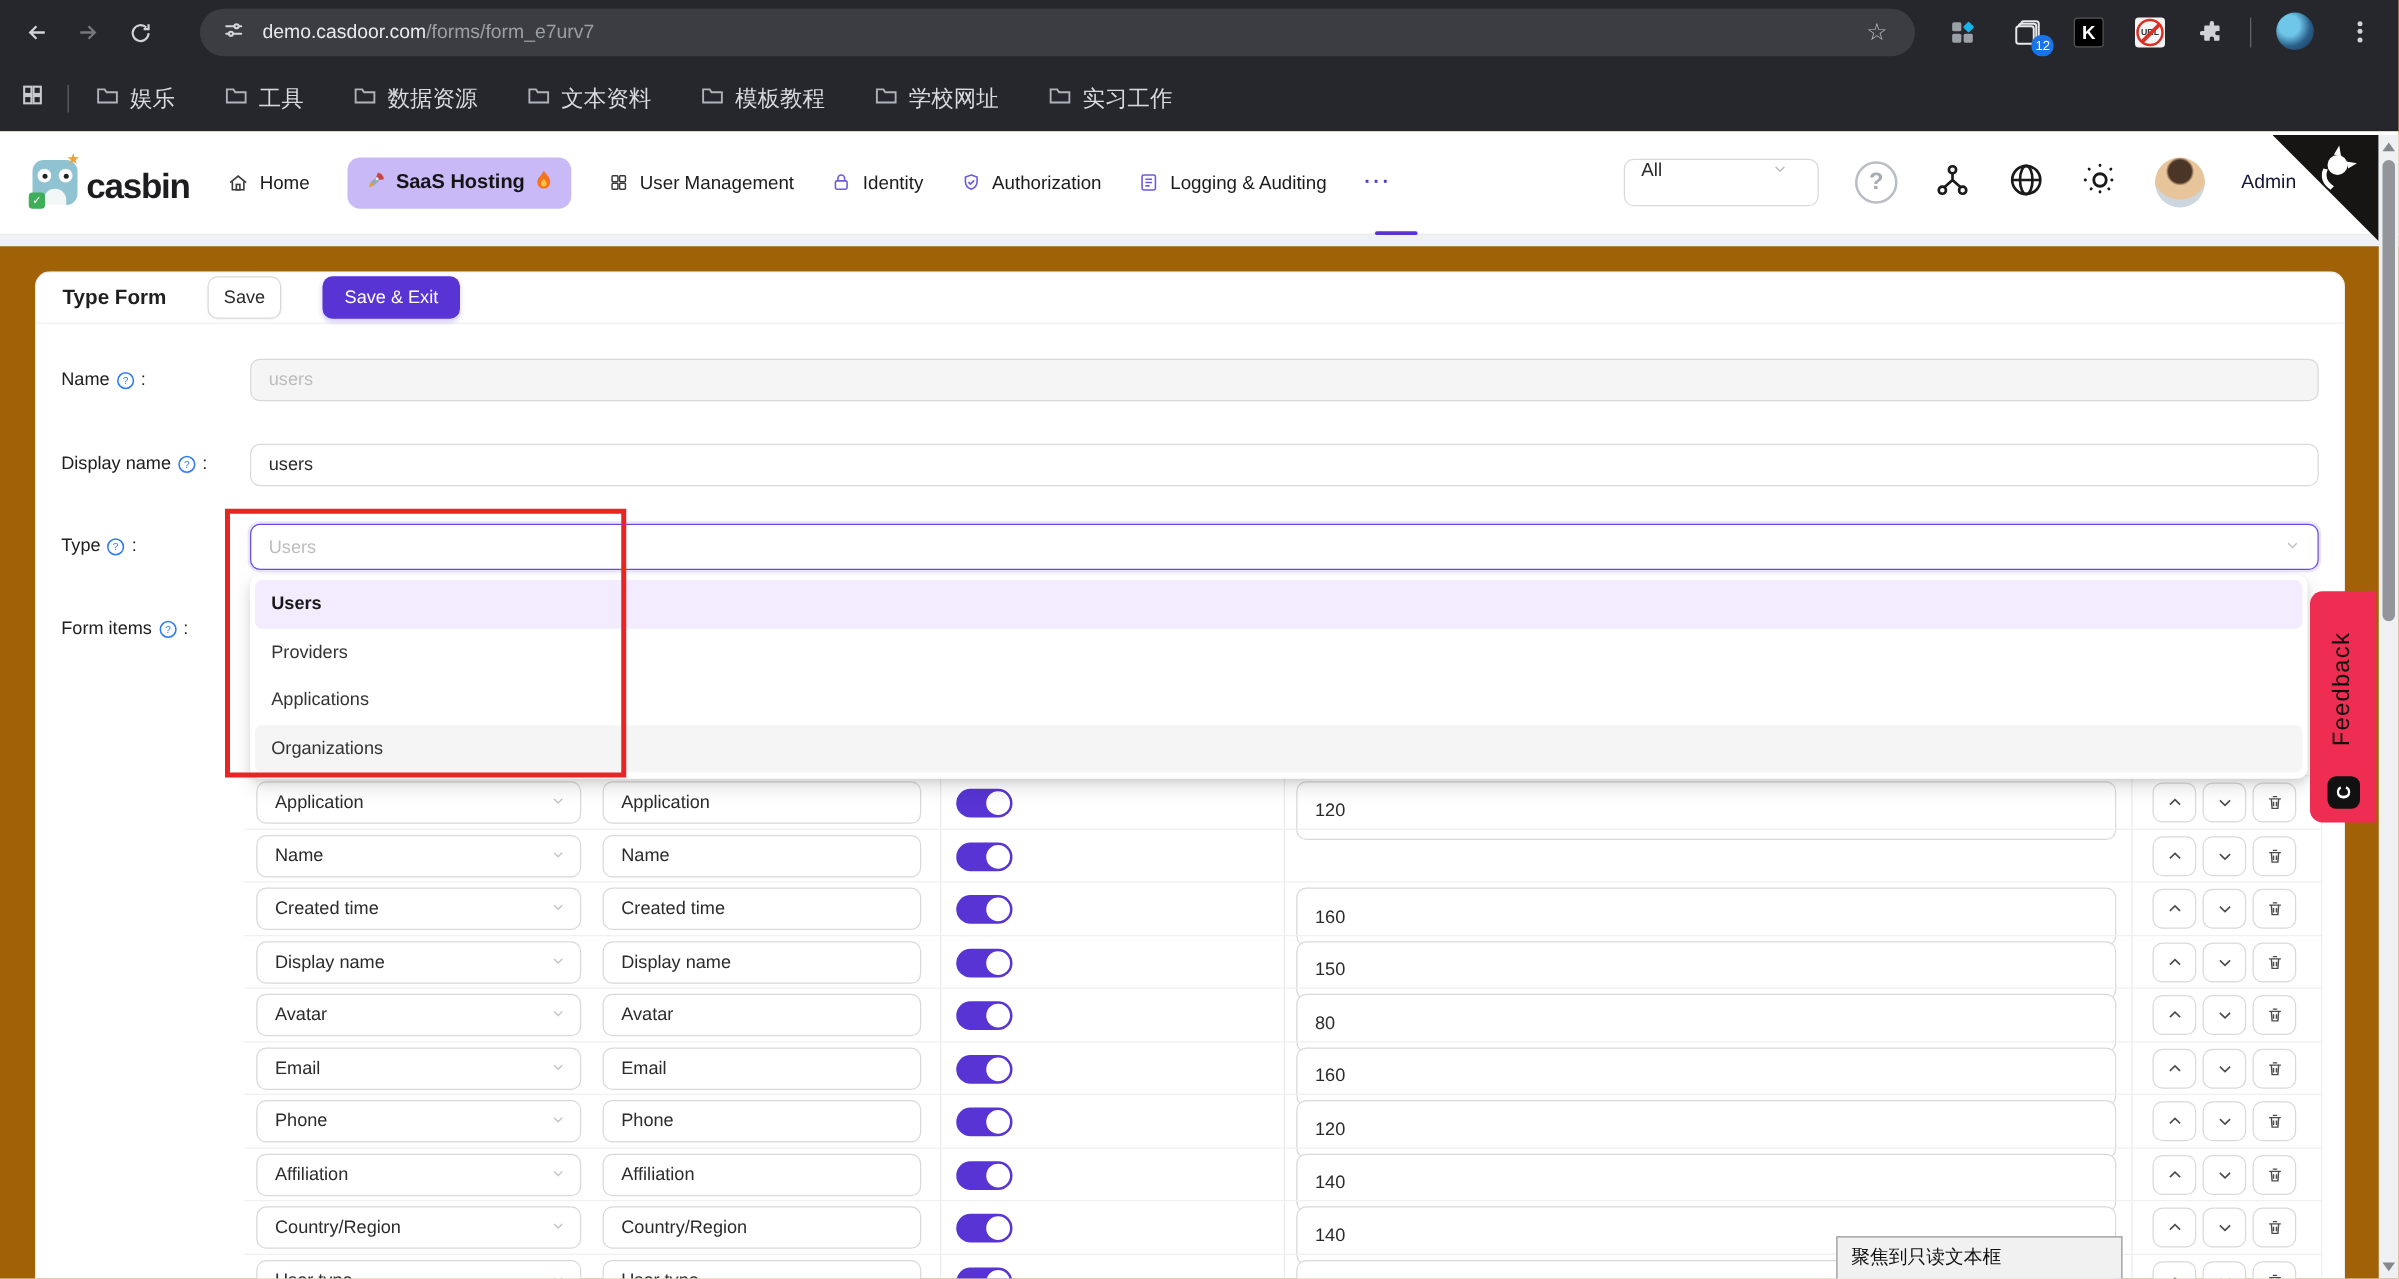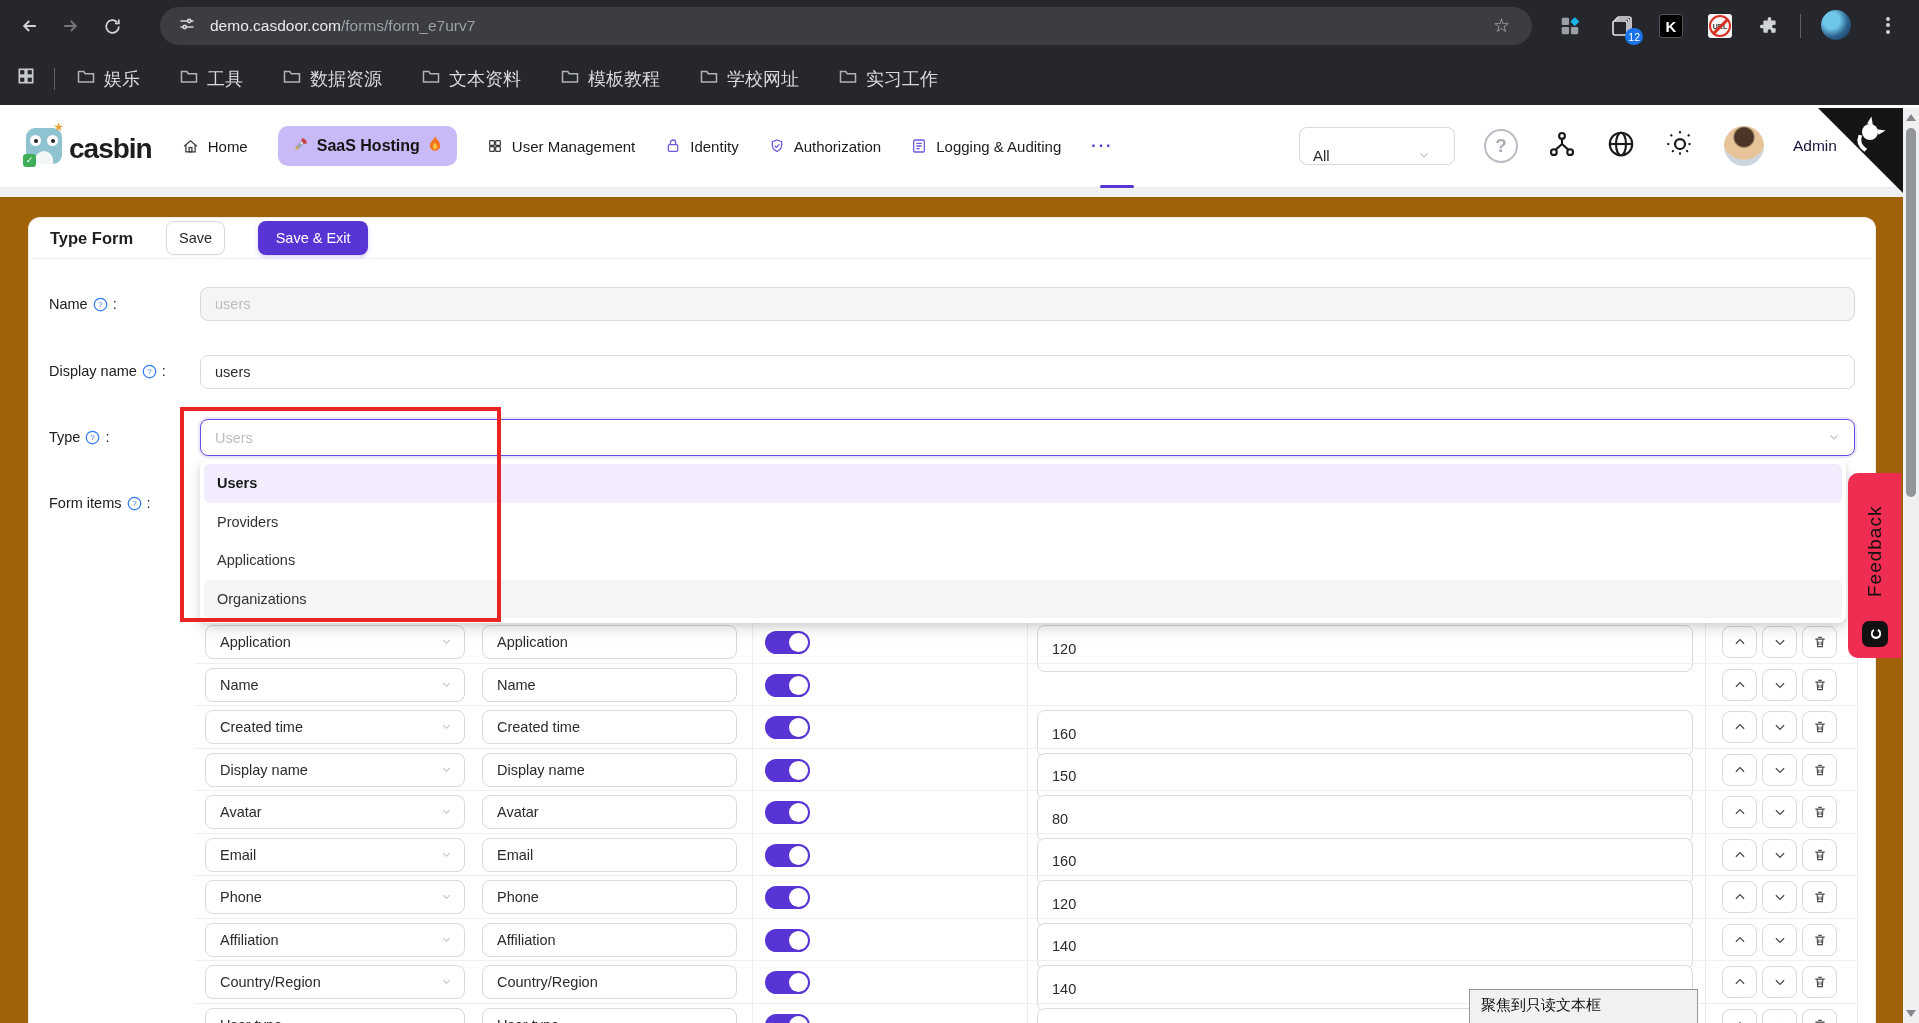--- a/index.html
+++ b/index.html
@@ -44,21 +44,21 @@
   .logo-owl .belly { position:absolute; left:9px; bottom:0; width:18px; height:13px; background:#f3f7f8; border-radius:9px 9px 0 0; }
   .logo-owl .check { position:absolute; left:-3px; bottom:-3px; width:13px; height:13px; background:#3fae58; border-radius:3px; color:#fff; font-size:9px; line-height:13px; text-align:center; }
   .logo-owl .hat { position:absolute; right:-2px; top:-8px; color:#e8a23b; font-size:12px; }
   .logo-text { font-size:28px; font-weight:bold; color:#1d1d1f; letter-spacing:-1px; line-height:30px; }
   .nav-item { display:flex; align-items:center; gap:9px; font-size:15px; color:#1c1c1e; }
   .nav-item .mi { display:flex; }
   .saas-pill { display:flex; align-items:center; gap:8px; background:var(--accent_light); border-radius:10px; padding:10px 15px; font-weight:bold; color:#141414; }
   .nav-more { color:var(--accent); font-size:16px; letter-spacing:2px; font-weight:bold; }
   .active-underline { position:absolute; left:1100px; top:80px; width:34px; height:3px; background:var(--accent); border-radius:2px; }
   .nav-right { position:absolute; left:1299px; top:0; height:82px; display:flex; align-items:center; gap:29px; }
-  .all-select { width:156px; height:38px; border:1px solid #d9d9d9; border-radius:8px; display:flex; align-items:flex-end; justify-content:space-between; padding:0 24px 0 13px; font-size:15px; color:#2a2a2a; }
+  .all-select { width:156px; height:38px; border:1px solid #d9d9d9; border-radius:8px; display:flex; align-items:flex-start; justify-content:space-between; padding:0 24px 0 13px; font-size:15px; color:#2a2a2a; }
   .help-circle { width:34px; height:34px; border:2.5px solid #b9bdc4; border-radius:50%; color:#a7abb2; font-size:19px; font-weight:bold; display:flex; align-items:center; justify-content:center; }
   .admin-avatar { width:40px; height:40px; border-radius:50%; background:radial-gradient(circle at 50% 28%, #4a3526 0 26%, #e8c49a 32% 62%, #cdd6de 66%); }
   .admin-label { font-size:15.5px; color:#15153a; }
 
   .graybar { position:absolute; left:0; top:188px; width:1919px; height:9px; background:#f0f1f4; }
 
   
   .gh-corner { position:absolute; left:1818px; top:108px; width:85px; height:85px; z-index:7; }
 
   

